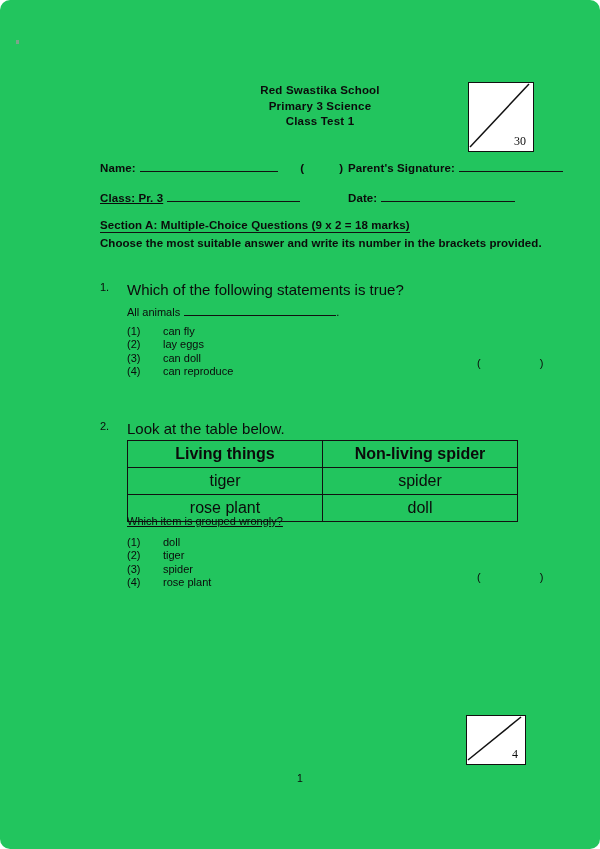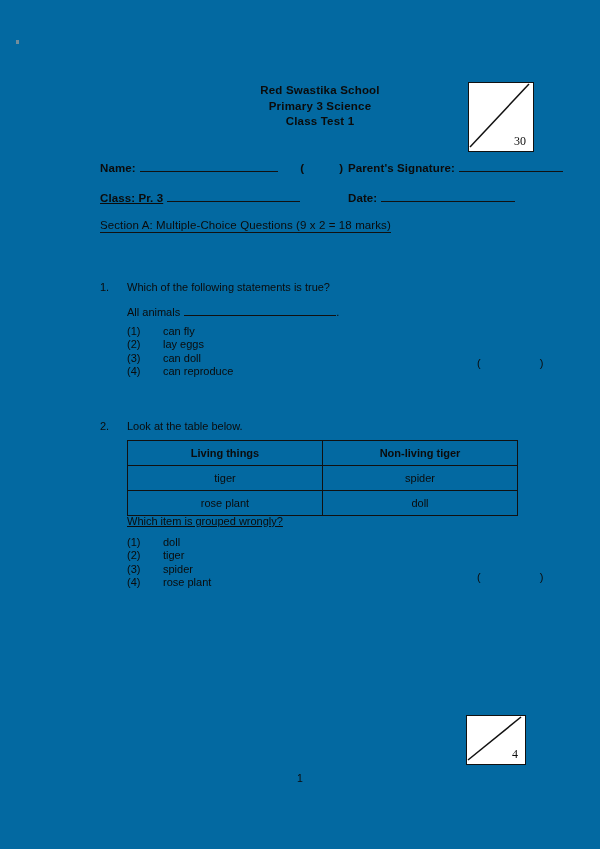--- a/index.html
+++ b/index.html
@@ -12,21 +12,22 @@
     height: 849px;
     position: relative;
     font-family: "Liberation Sans", sans-serif;
     color: #0b0b0b;
     overflow: hidden;
   }
 
   .page {
     position: absolute;
     inset: 0;
-    background: #0369a1;
+    background: #22c55e;
+    border-radius: 10px;
   }
 
   
   .scan-speck {
     position: absolute;
     left: 16px;
     top: 40px;
     width: 3px;
     height: 4px;
     background: #9a9a9a;
@@ -102,21 +103,21 @@
   #row-name  { left: 100px; top: 160px; }
   #row-class { left: 100px; top: 190px; text-decoration: underline; }
   #row-sign  { left: 348px; top: 160px; }
   #row-date  { left: 348px; top: 190px; }
 
   
   .section-heading {
     position: absolute;
     left: 100px;
     top: 219px;
-    font-weight: normal;
+    font-weight: bold;
     font-size: 11.5px;
     letter-spacing: .1px;
     border-bottom: 1.4px solid #111;
     padding-bottom: 1px;
     white-space: nowrap;
   }
   .section-instruction {
     position: absolute;
     left: 100px;
     top: 237px;
@@ -126,21 +127,21 @@
     white-space: nowrap;
   }
 
   
   .q-num {
     position: absolute;
     font-size: 11px;
   }
   .q-stem {
     position: absolute;
-    font-size: 11px;
+    font-size: 15px;
     white-space: nowrap;
     text-align: right;
   }
   .q-subline {
     position: absolute;
     font-size: 11px;
     white-space: nowrap;
   }
   .opt-list {
     position: absolute;
@@ -157,21 +158,21 @@
     letter-spacing: 28px;
   }
 
   
   .data-table {
     position: absolute;
     left: 127px;
     top: 440px;
     width: 391px;
     border-collapse: collapse;
-    font-size: 11px;
+    font-size: 16px;
   }
   .data-table th,
   .data-table td {
     border: 1.3px solid #111;
     text-align: center;
     padding: 4px 2px;
     font-weight: normal;
     height: 16px;
   }
   .data-table th {
@@ -224,20 +225,21 @@
 
   <div class="field-row" id="row-class">
     <span>Class: Pr. 3</span><span class="rule" style="width:133px"></span>
   </div>
 
   <div class="field-row" id="row-date">
     <span>Date:</span><span class="rule" style="width:134px"></span>
   </div>
 
   <div class="section-heading">Section A: Multiple-Choice Questions (9 x 2 = 18 marks)</div>
+  <div class="section-instruction">Choose the most suitable answer and write its number in the brackets provided.</div>
 
   <div class="q-num" style="left:100px; top:281px;">1.</div>
   <div class="q-stem" style="left:127px; top:281px;">Which of the following statements is true?</div>
 
   <div class="q-subline" style="left:127px; top:304px;">
     <span>All animals</span><span class="rule" style="width:152px"></span><span>.</span>
   </div>
 
   <div class="opt-list" style="left:127px; top:325px;">
     <div class="opt-row">
@@ -260,21 +262,21 @@
 
   <div class="answer-bracket" style="left:477px; top:357px;">( )</div>
 
   <div class="q-num" style="left:100px; top:420px;">2.</div>
   <div class="q-stem" style="left:127px; top:420px;">Look at the table below.</div>
 
   <table class="data-table">
     <thead>
       <tr>
         <th>Living things</th>
-        <th>Non-living tiger</th>
+        <th>Non-living spider</th>
       </tr>
     </thead>
     <tbody>
       <tr>
         <td>tiger</td>
         <td>spider</td>
       </tr>
       <tr>
         <td>rose plant</td>
         <td>doll</td>

